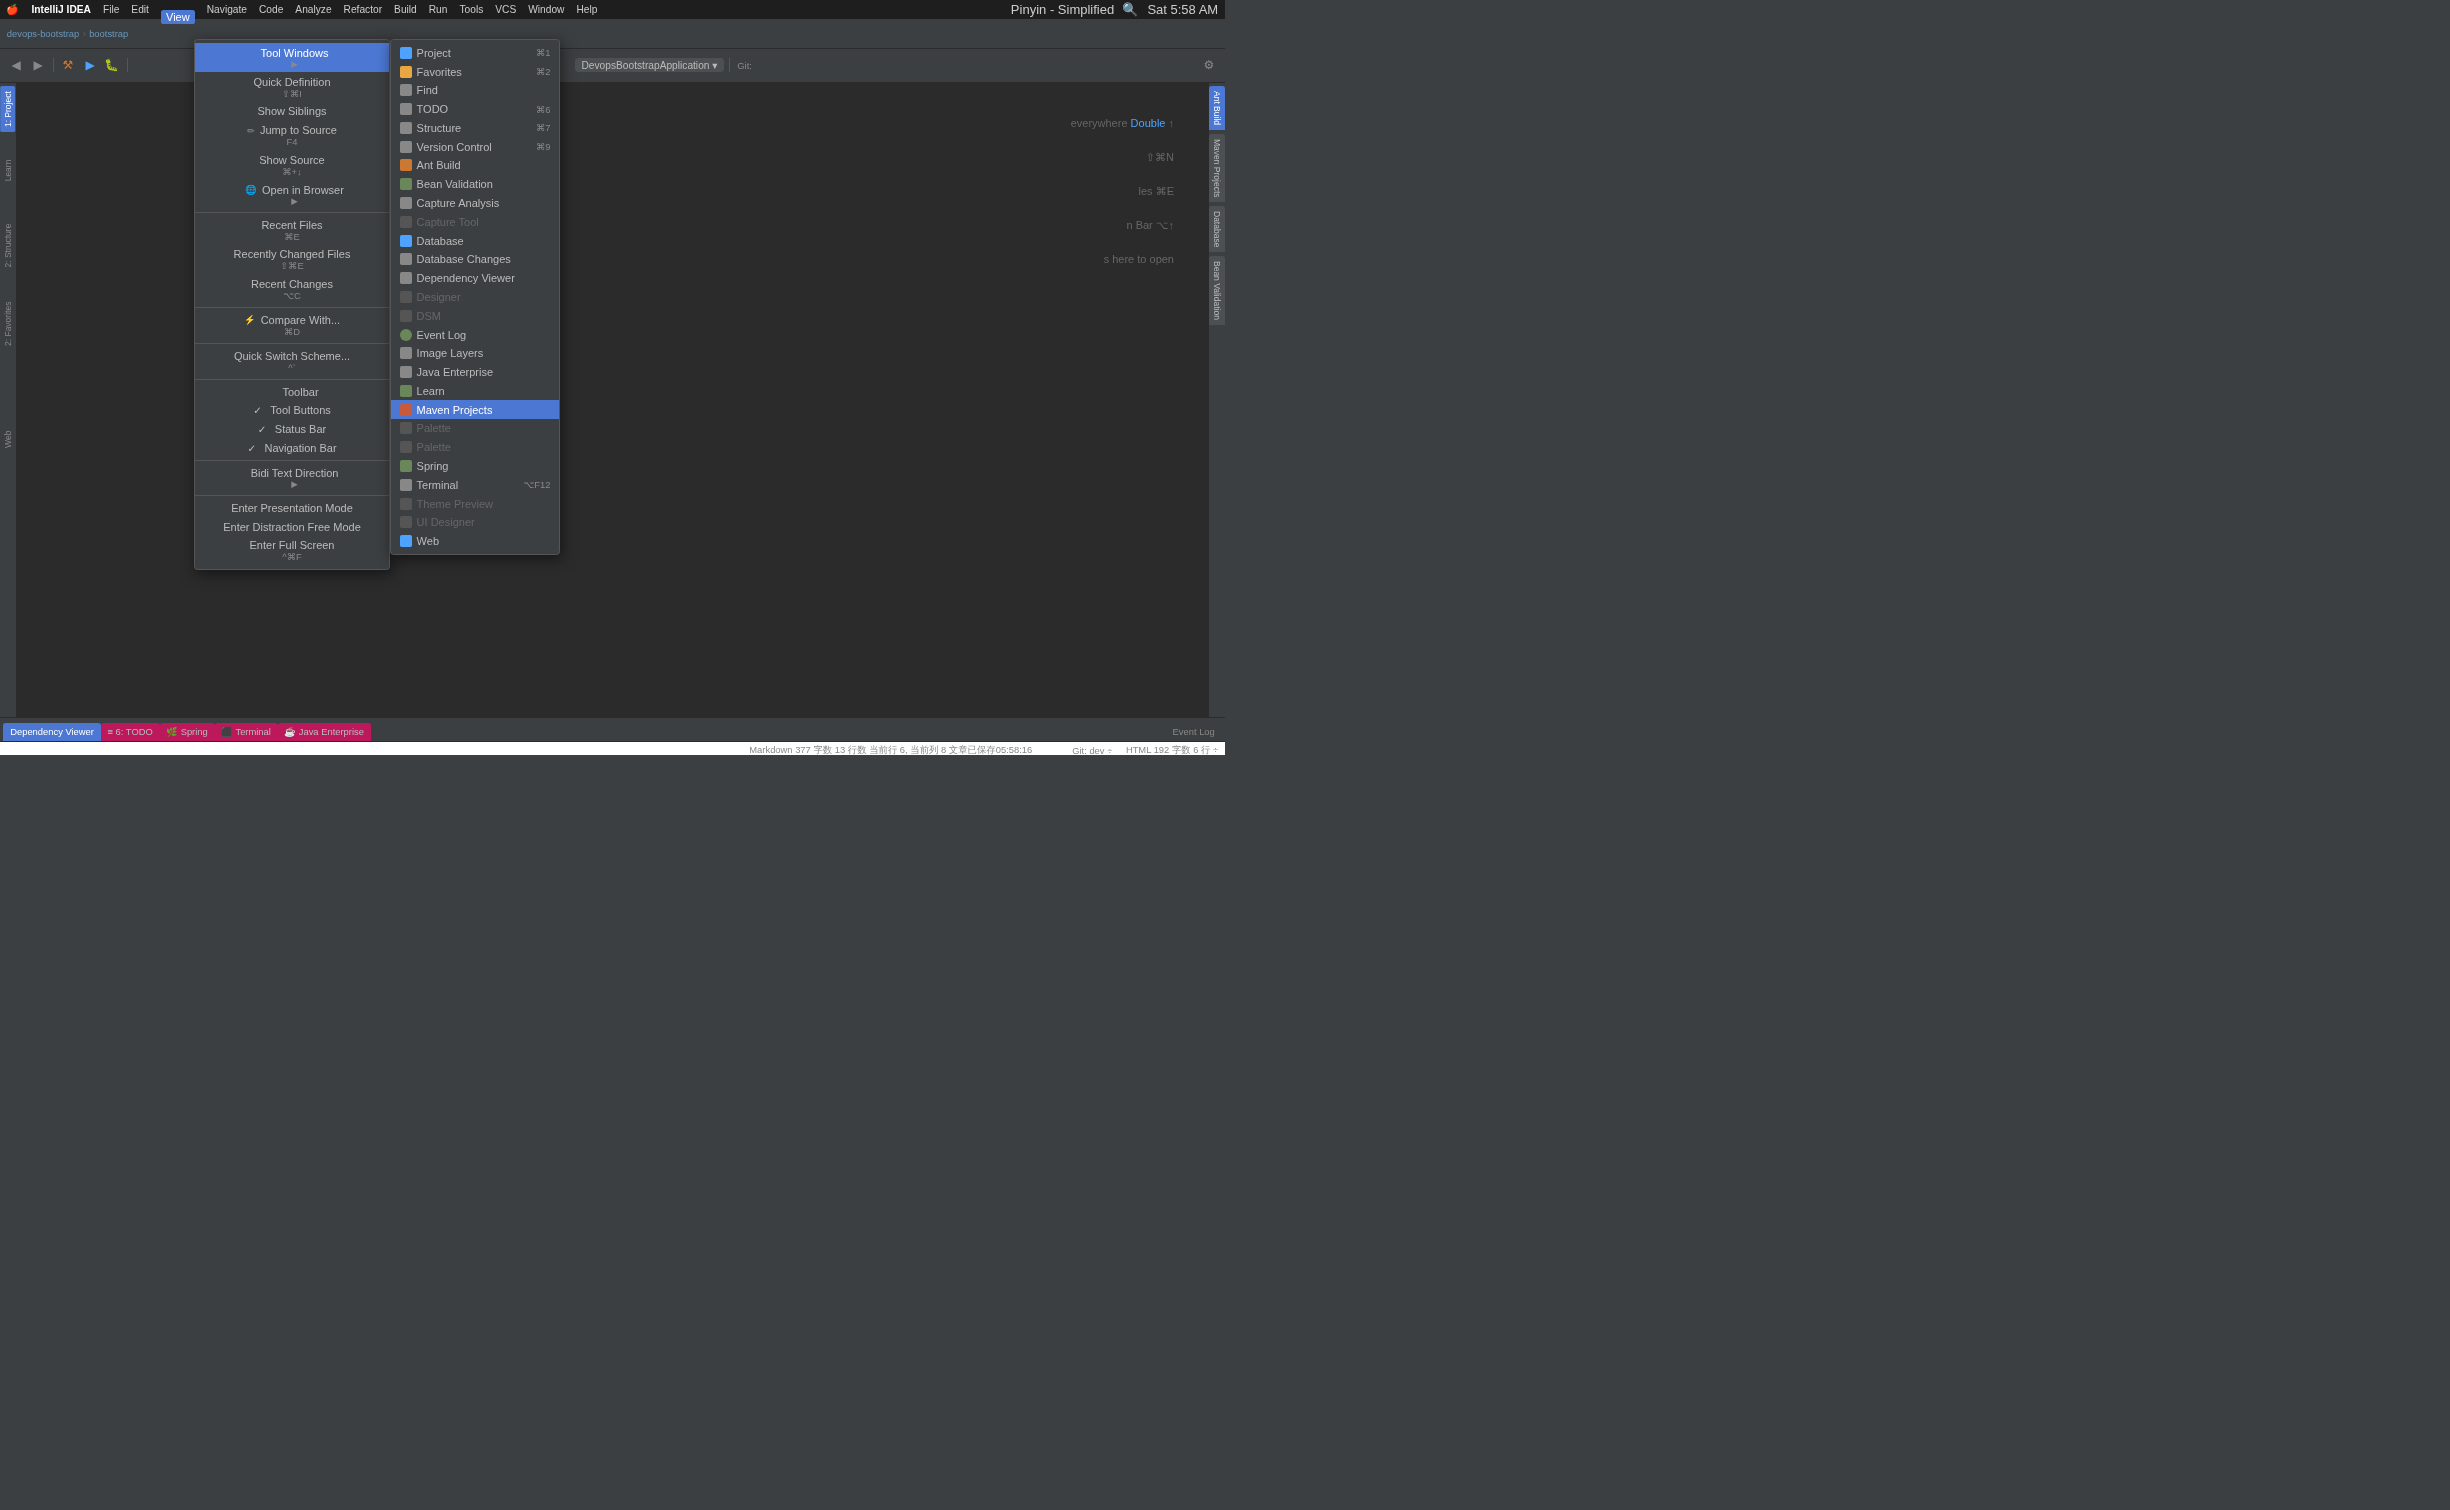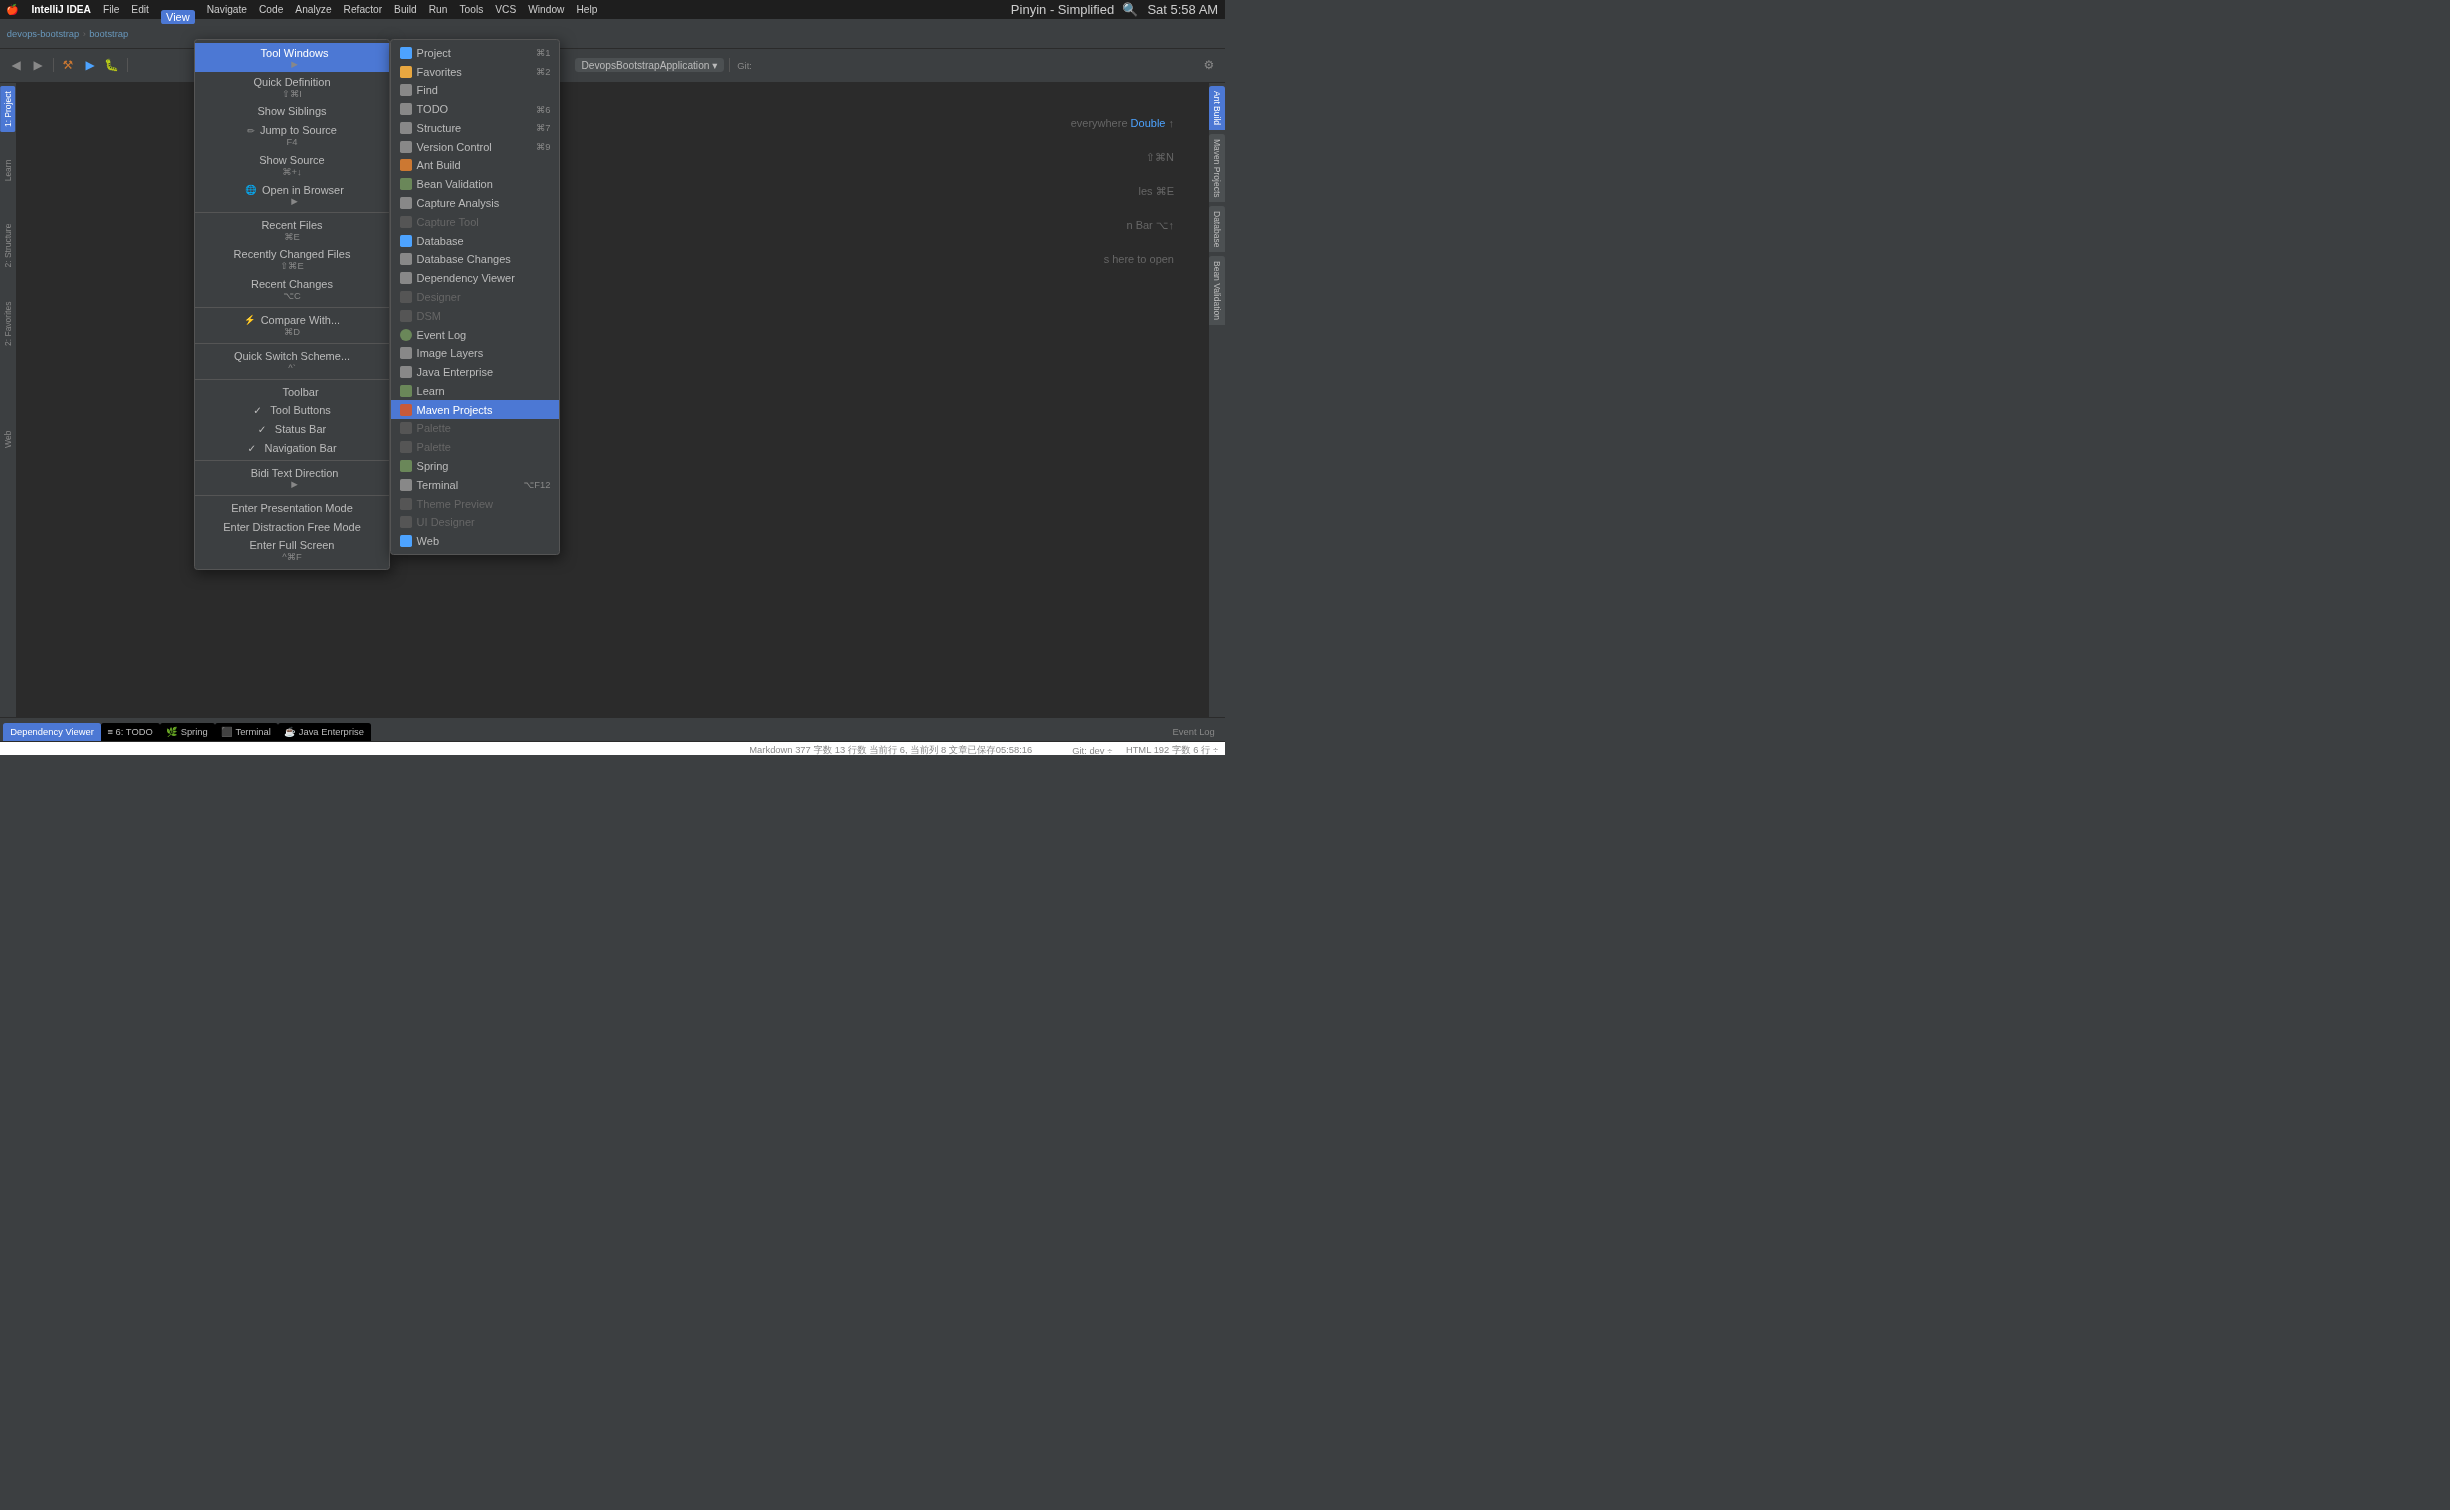--- a/index.html
+++ b/index.html
@@ -105,21 +105,21 @@
       padding: 6.8px 2.6px;
       font-size: 9.4px;
       color: #888;
       cursor: pointer;
       white-space: nowrap;
       background: #4c5052;
       border-radius: 2.6px 2.6px 0 0;
     }
     .status-tab {
       padding: 3.4px 6.8px;
-      background: #000000;
+      background: #be185d;
       border-radius: 2.6px 2.6px 0 0;
       cursor: pointer;
       font-size: 9.4px;
       color: #bbb;
       display: flex;
       align-items: center;
       gap: 3.4px;
     }
     .status-tab.active { background: #4c78d4; color: white; }
 

